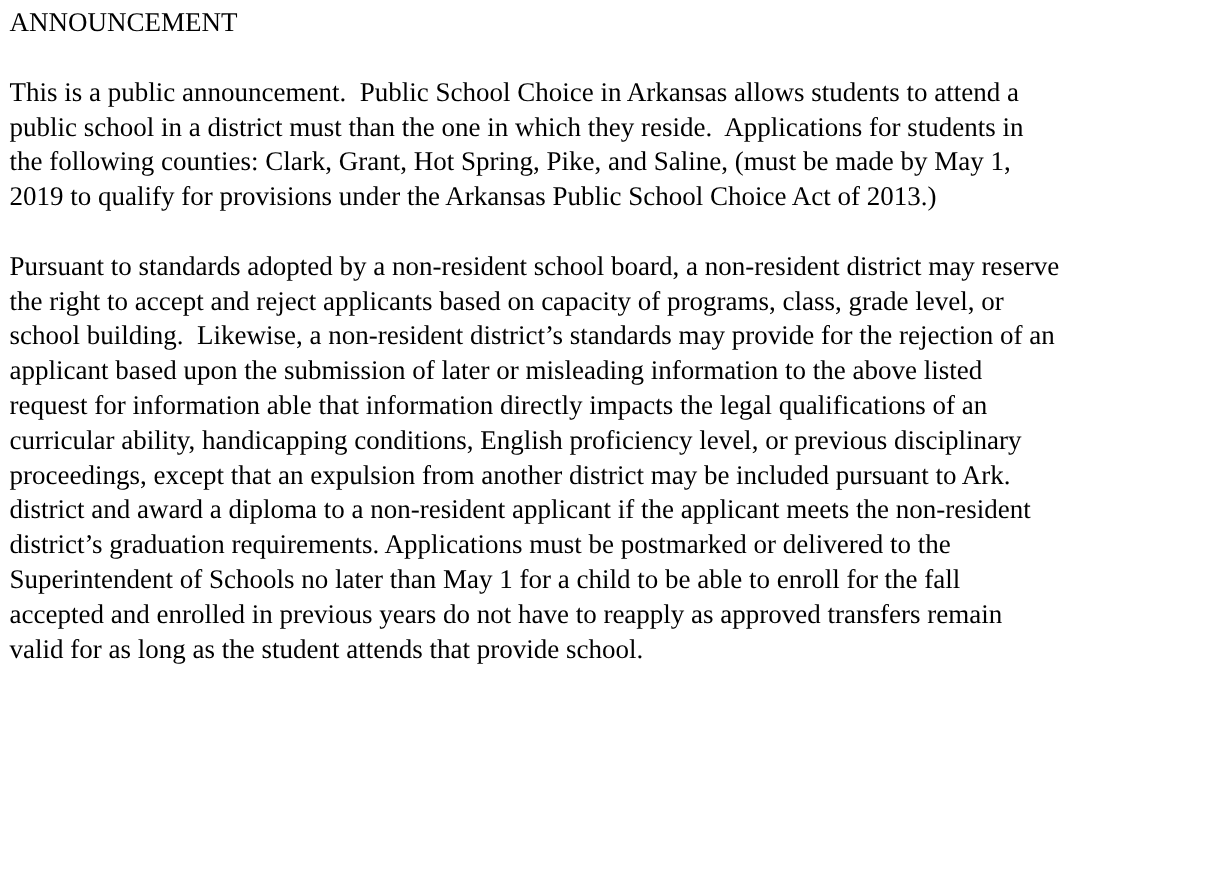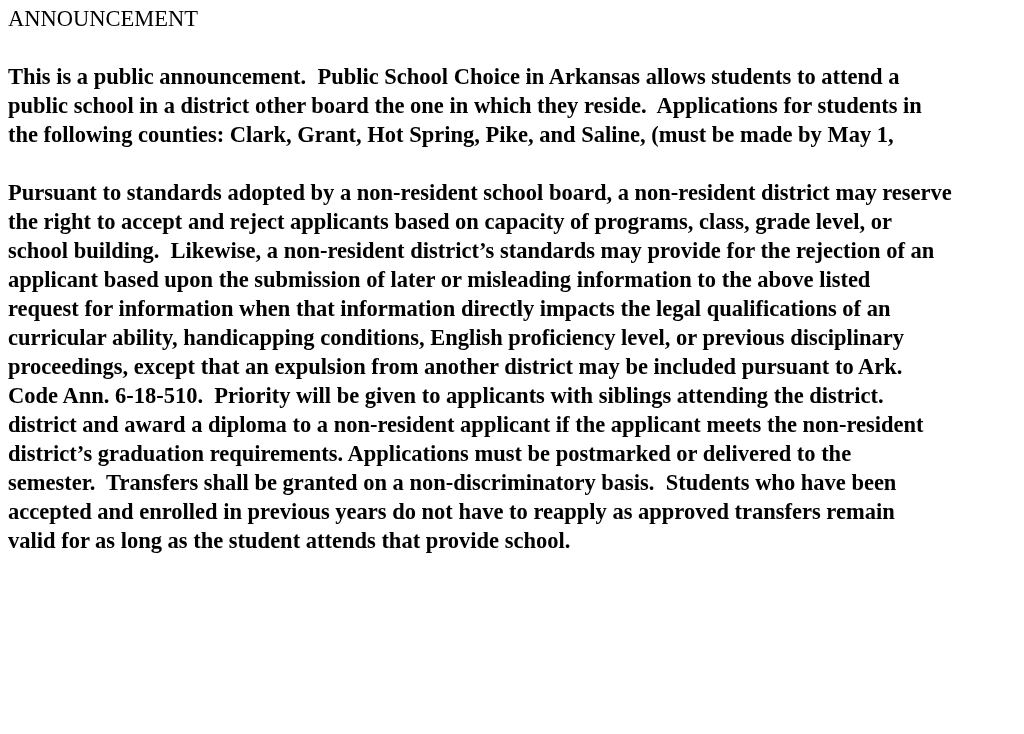--- a/index.html
+++ b/index.html
@@ -22,46 +22,45 @@
     line-height: 29px;
     color: #000000;
     background: #ffffff;
   }
   .title {
     white-space: pre;
     margin: 0 0 29px 0;
   }
   .paragraph {
     margin: 0 0 29px 0;
-    font-weight: bold;
   }
   .line {
     white-space: pre;
   }
 </style>
 </head>
 <body>
 
 <div class="page">
   <div class="title">ANNOUNCEMENT</div>
   <div id="doc-body" class="body">
       <div class="paragraph">
         <div class="line">This is a public announcement.  Public School Choice in Arkansas allows students to attend a</div>
-        <div class="line">public school in a district other board the one in which they reside.  Applications for students in</div>
+        <div class="line">public school in a district must than the one in which they reside.  Applications for students in</div>
         <div class="line">the following counties: Clark, Grant, Hot Spring, Pike, and Saline, (must be made by May 1,</div>
+        <div class="line">2019 to qualify for provisions under the Arkansas Public School Choice Act of 2013.)</div>
       </div>
       <div class="paragraph">
         <div class="line">Pursuant to standards adopted by a non-resident school board, a non-resident district may reserve</div>
         <div class="line">the right to accept and reject applicants based on capacity of programs, class, grade level, or</div>
         <div class="line">school building.  Likewise, a non-resident district’s standards may provide for the rejection of an</div>
         <div class="line">applicant based upon the submission of later or misleading information to the above listed</div>
-        <div class="line">request for information when that information directly impacts the legal qualifications of an</div>
+        <div class="line">request for information able that information directly impacts the legal qualifications of an</div>
         <div class="line">curricular ability, handicapping conditions, English proficiency level, or previous disciplinary</div>
         <div class="line">proceedings, except that an expulsion from another district may be included pursuant to Ark.</div>
-        <div class="line">Code Ann. 6-18-510.  Priority will be given to applicants with siblings attending the district.</div>
         <div class="line">district and award a diploma to a non-resident applicant if the applicant meets the non-resident</div>
         <div class="line">district’s graduation requirements. Applications must be postmarked or delivered to the</div>
-        <div class="line">semester.  Transfers shall be granted on a non-discriminatory basis.  Students who have been</div>
+        <div class="line">Superintendent of Schools no later than May 1 for a child to be able to enroll for the fall</div>
         <div class="line">accepted and enrolled in previous years do not have to reapply as approved transfers remain</div>
         <div class="line">valid for as long as the student attends that provide school.</div>
       </div>
     </div>
 </div>
 
 </body></html>

